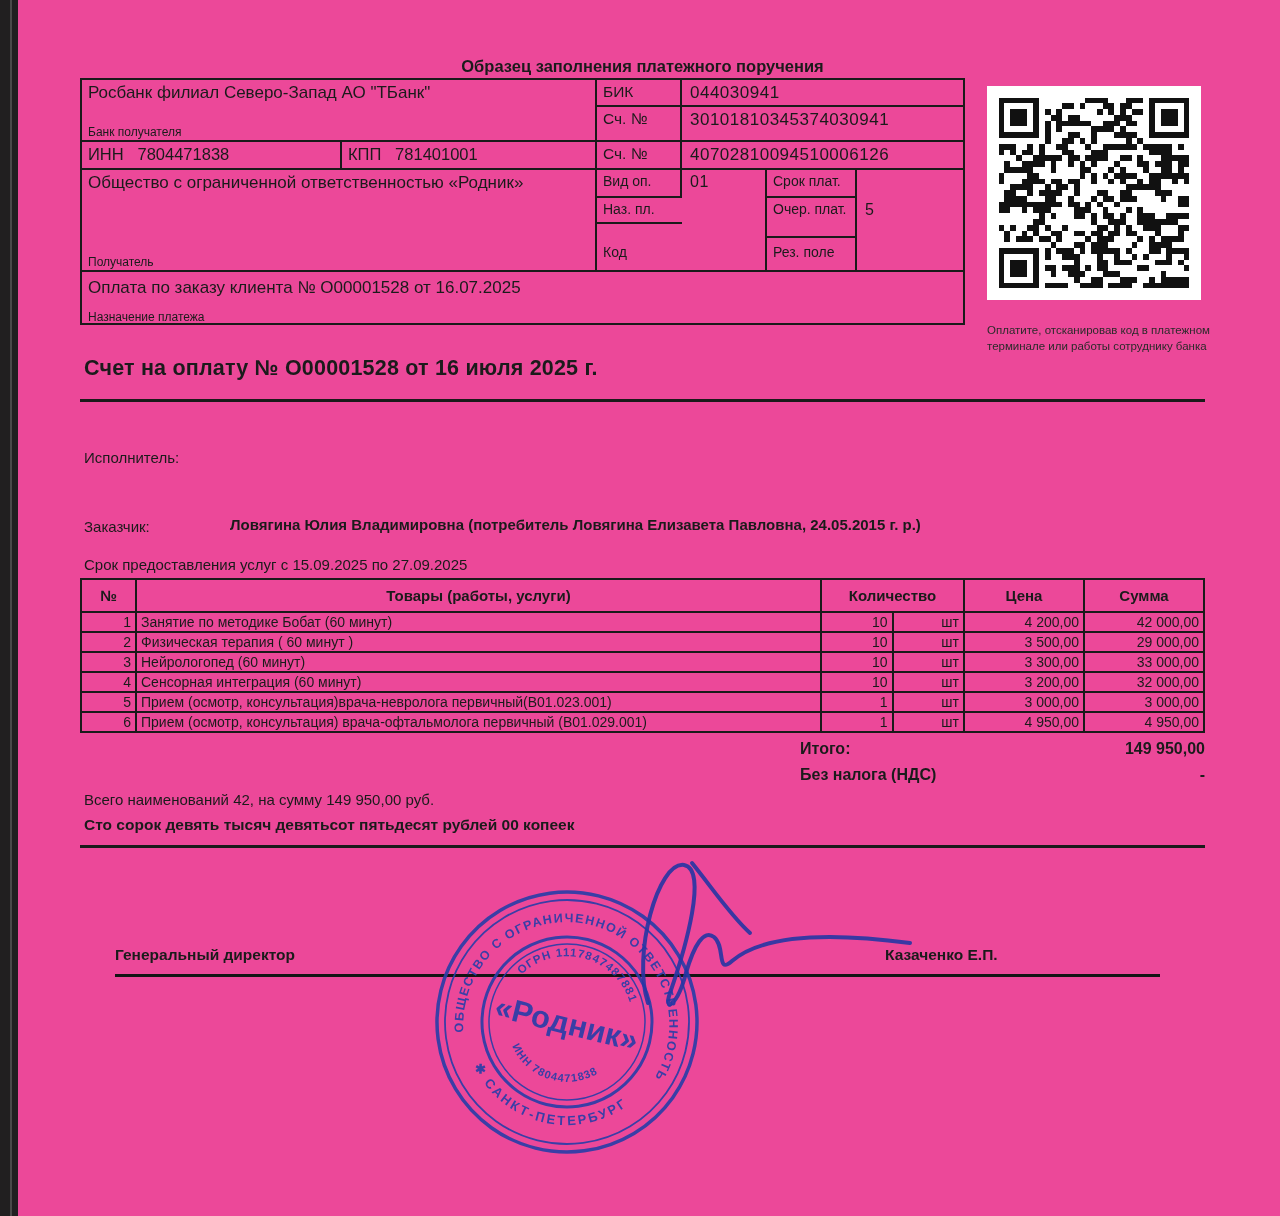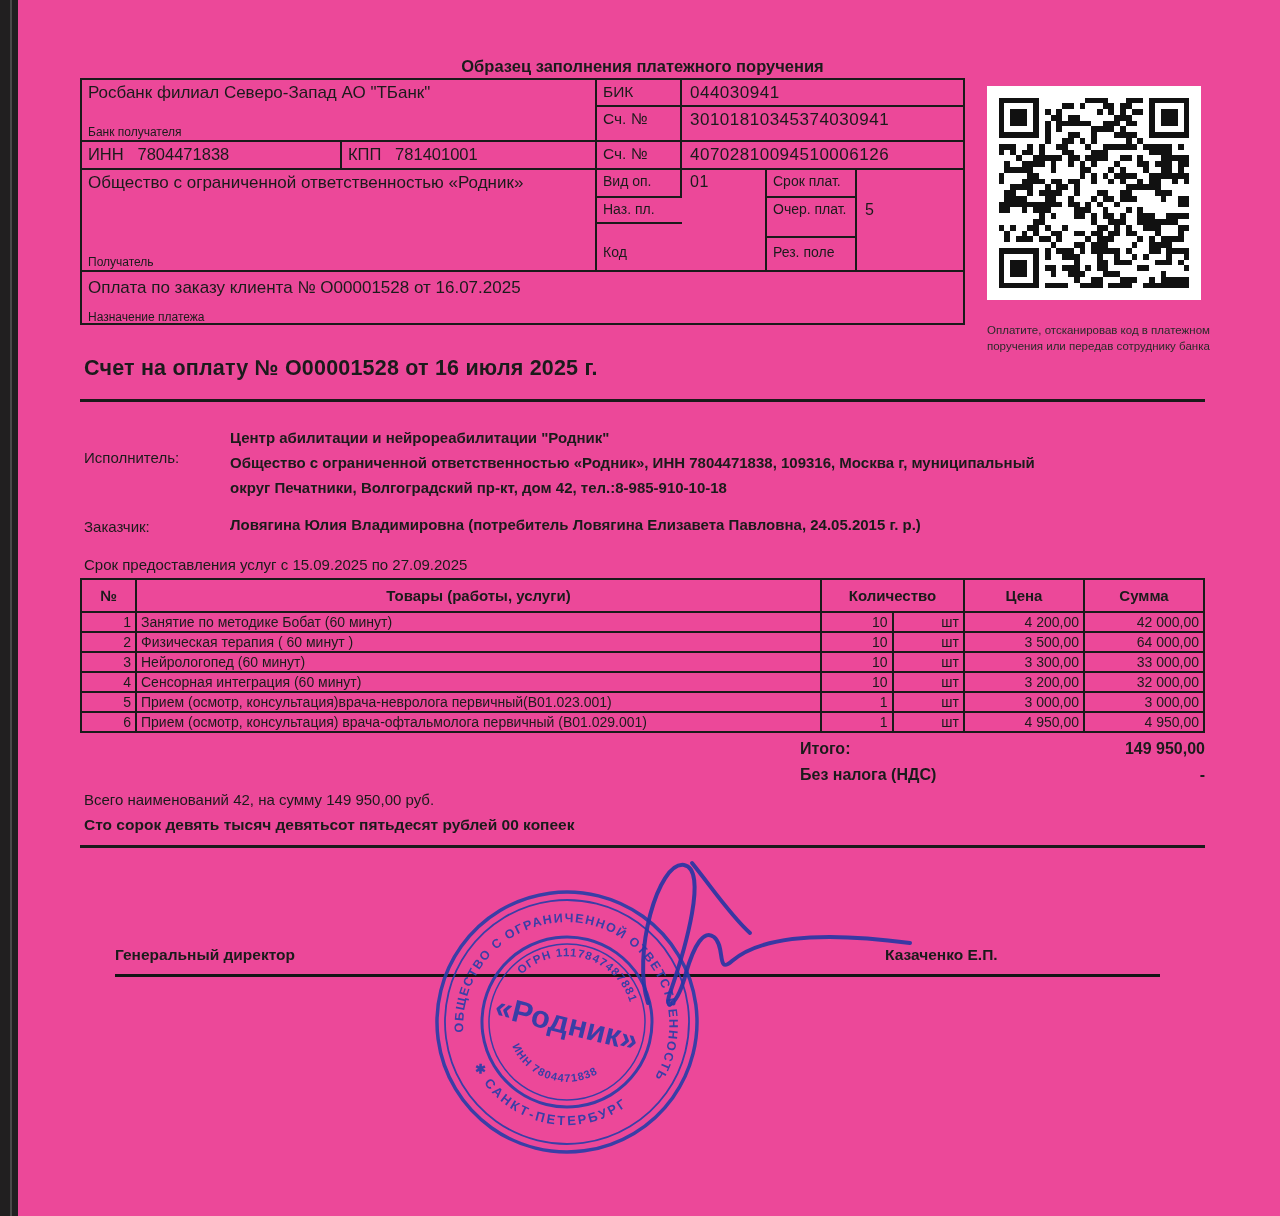--- a/index.html
+++ b/index.html
@@ -668,32 +668,27 @@
         <rect x="28" y="34" width="1" height="1" fill="#111"></rect>
         <rect x="29" y="34" width="1" height="1" fill="#111"></rect>
         <rect x="30" y="34" width="1" height="1" fill="#111"></rect>
         <rect x="31" y="34" width="1" height="1" fill="#111"></rect>
         <rect x="32" y="34" width="1" height="1" fill="#111"></rect>
         <rect x="33" y="34" width="1" height="1" fill="#111"></rect>
         <rect x="34" y="34" width="1" height="1" fill="#111"></rect>
       </svg></div>
   <div class="abs qr-caption">
     <div>Оплатите, отсканировав код в платежном</div>
-    <div>поручения или передав сотруднику банка</div>
+    <div>терминале или работы сотруднику банка</div>
   </div>
 
   <div class="abs inv-title">Счет на оплату № О00001528 от 16 июля 2025 г.</div>
   <div class="abs rule rule1"></div>
 
   <div class="abs party-label" style="top:449px;">Исполнитель:</div>
-  <div class="abs party-value" style="top:425px;">
-    <div>Центр абилитации и нейрореабилитации "Родник"</div>
-    <div>Общество с ограниченной ответственностью «Родник», ИНН 7804471838, 109316, Москва г, муниципальный</div>
-    <div>округ Печатники, Волгоградский пр-кт, дом 42, тел.:8-985-910-10-18</div>
-  </div>
 
   <div class="abs party-label" style="top:518px;">Заказчик:</div>
   <div class="abs party-value" style="top:512px;">Ловягина Юлия Владимировна (потребитель Ловягина Елизавета Павловна, 24.05.2015 г. р.)</div>
 
   <div class="abs period">Срок предоставления услуг с 15.09.2025 по 27.09.2025</div>
 
   <table class="abs items">
     <thead>
       <tr>
         <th class="c-num">№</th>
@@ -713,21 +708,21 @@
           <td class="c-price">4 200,00</td>
           <td class="c-sum">42 000,00</td>
         </tr>
 
         <tr>
           <td class="c-num">2</td>
           <td class="c-name">Физическая терапия ( 60 минут )</td>
           <td class="c-qty">10</td>
           <td class="c-unit">шт</td>
           <td class="c-price">3 500,00</td>
-          <td class="c-sum">64 000,00</td>
+          <td class="c-sum">29 000,00</td>
         </tr>
 
         <tr>
           <td class="c-num">3</td>
           <td class="c-name">Нейрологопед (60 минут)</td>
           <td class="c-qty">10</td>
           <td class="c-unit">шт</td>
           <td class="c-price">3 300,00</td>
           <td class="c-sum">33 000,00</td>
         </tr>

